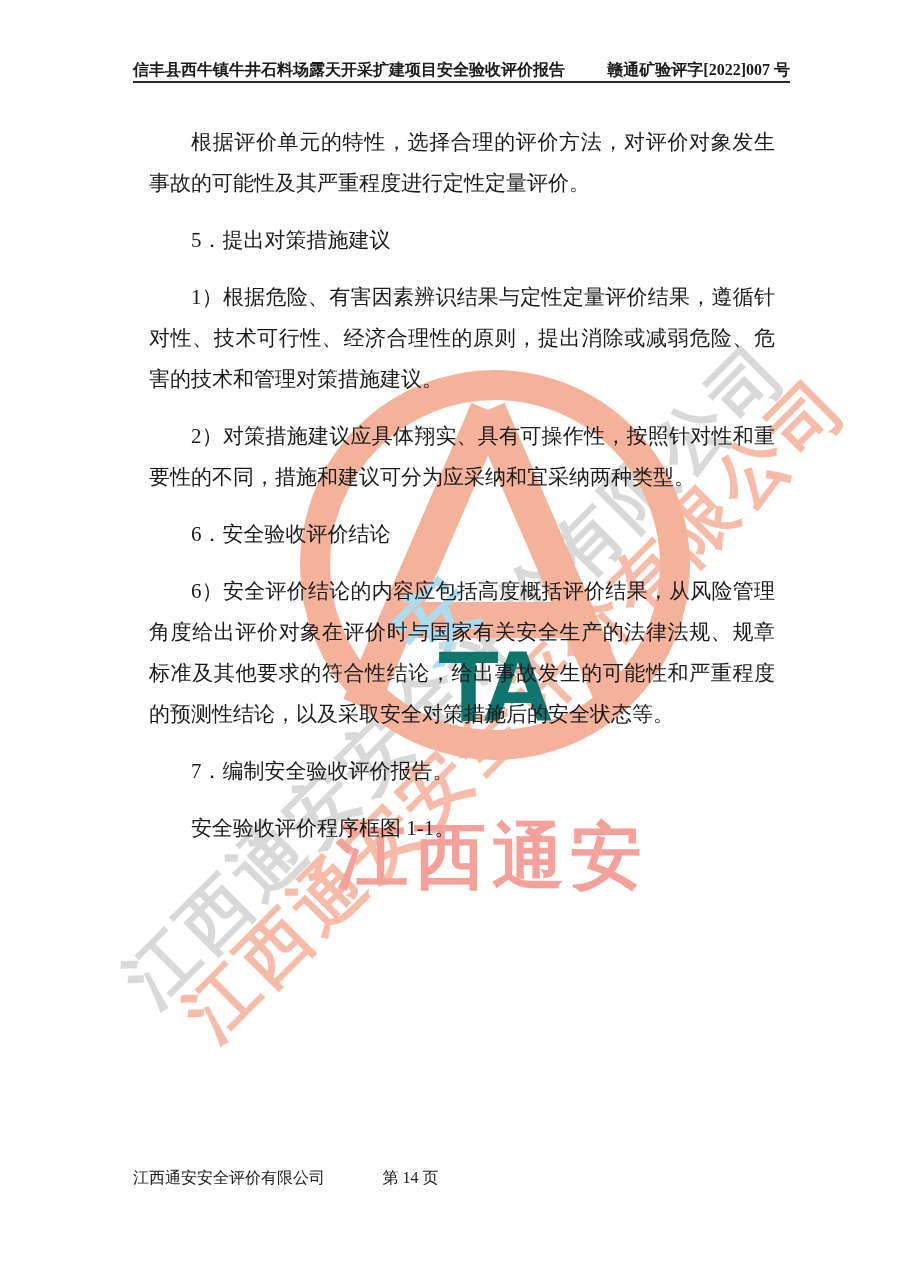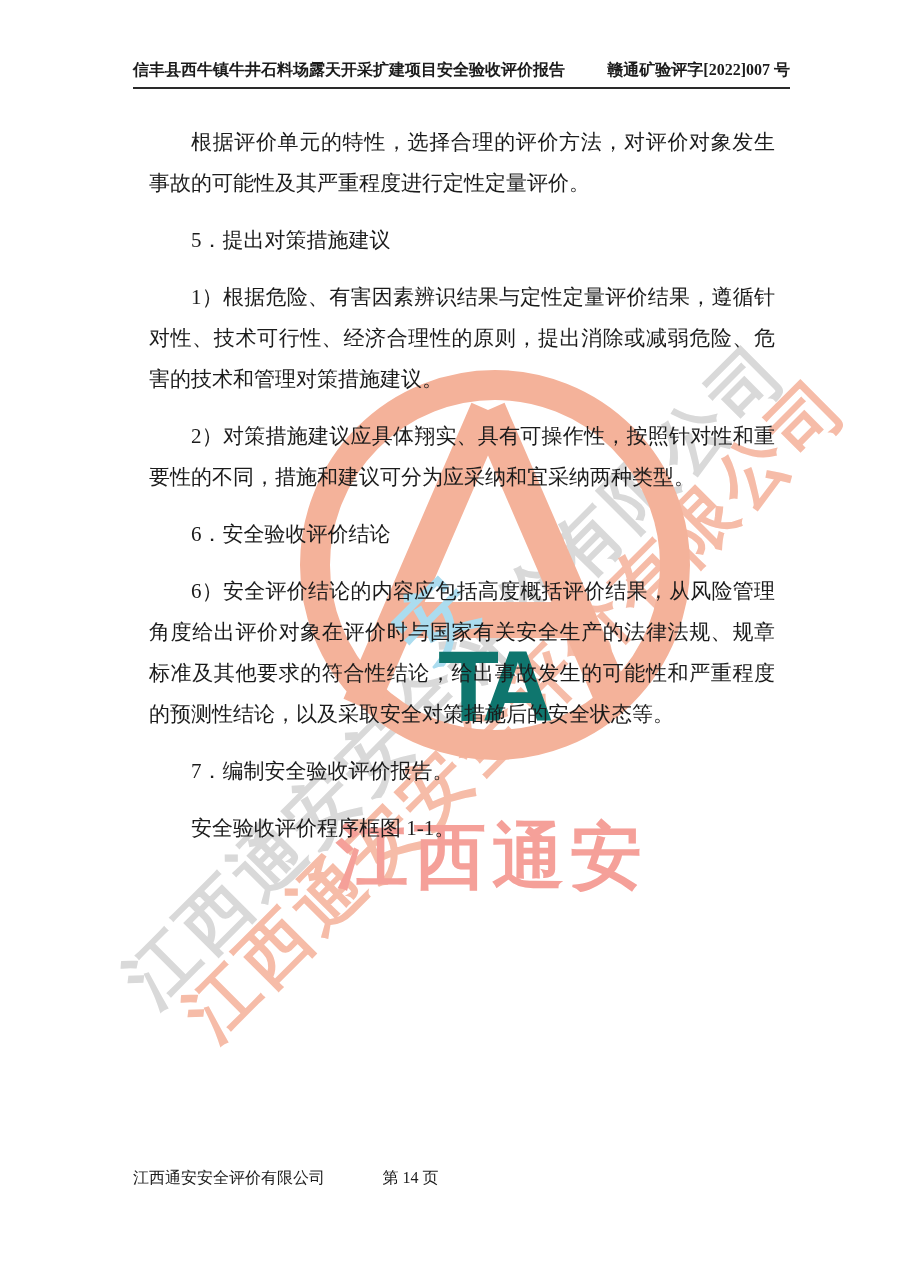--- a/index.html
+++ b/index.html
@@ -43,21 +43,21 @@
     font-family:"Liberation Sans","DejaVu Sans",sans-serif;
     font-weight:bold;font-size:72px;line-height:72px;
     letter-spacing:6px;color:#f5a099;
   }
   
   .content-layer{position:relative;z-index:1;}
   .header{
     position:absolute;left:133px;top:60px;width:657px;
     display:flex;justify-content:space-between;align-items:flex-end;
     font-size:16px;font-weight:bold;
-    padding-bottom:6px;border-bottom:2px solid #2a2a2a;
+    border-bottom:2px solid #2a2a2a;
   }
   .header .doc-number{font-weight:bold;}
   .body-text{
     position:absolute;left:133px;top:106px;width:658px;
     font-size:21px;line-height:41px;
     text-align:justify;
   }
   .body-text p{margin:16px;text-indent:2em;}
   .footer{
     position:absolute;left:0;top:1168px;width:900px;height:30px;

